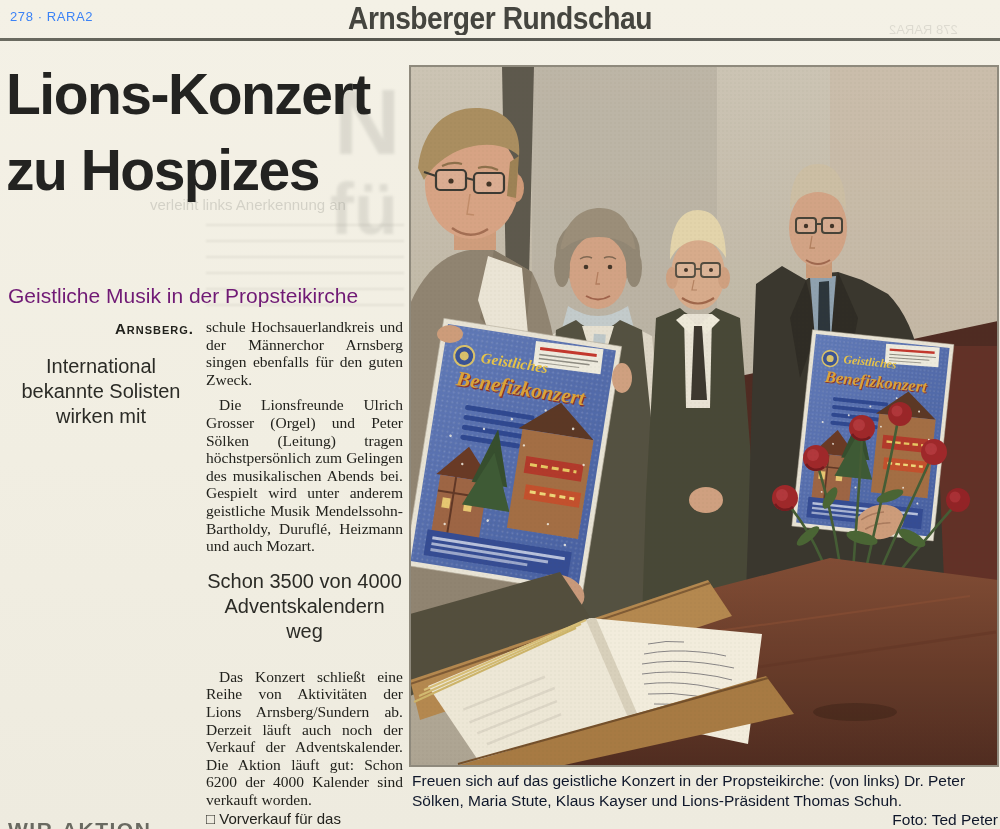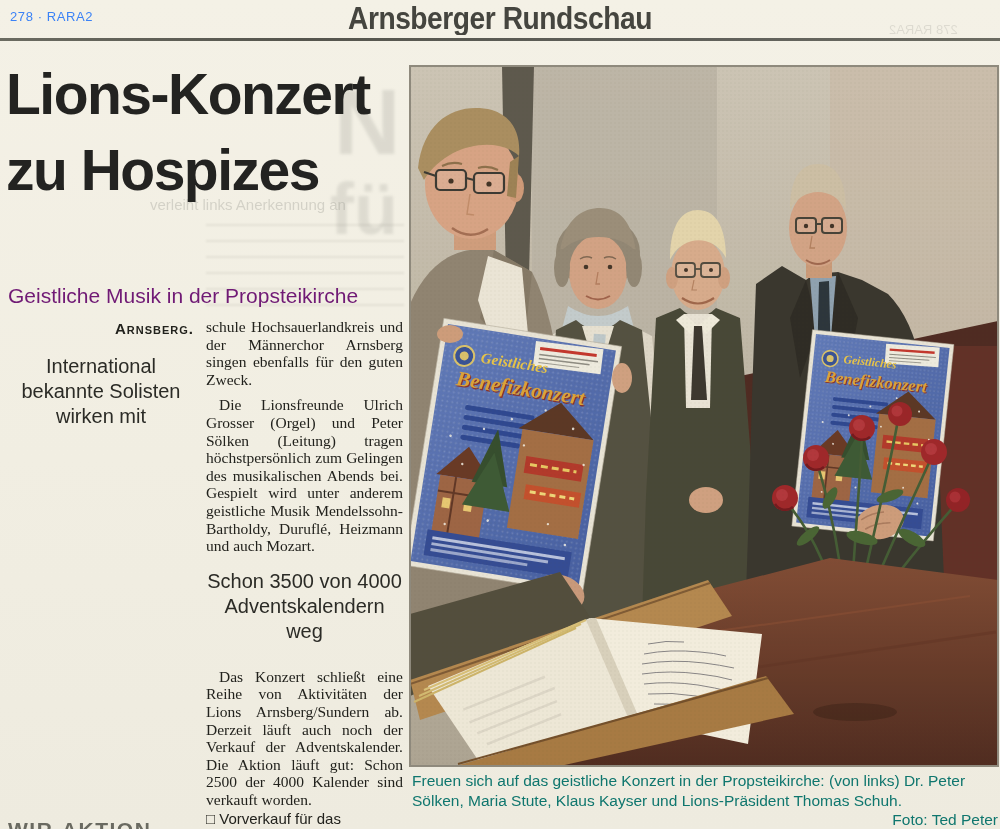--- a/index.html
+++ b/index.html
@@ -48,21 +48,21 @@
     color:#2b2b26;text-align:center;margin:14px 0 24px;}
   .info-para{font-family:"Liberation Sans",sans-serif;font-size:15px;line-height:18.5px;
     text-align:left;margin-top:2px;}
   .wir{position:absolute;left:8px;top:818px;font-family:"Liberation Sans",sans-serif;
     font-weight:700;font-size:21px;letter-spacing:1.5px;color:#4a4a42;opacity:.8;}
   
   .photo-wrap{position:absolute;left:410px;top:66px;width:588px;height:700px;
     box-shadow:0 0 0 1px #8f8a7d;}
   .caption{position:absolute;left:412px;top:771px;width:586px;
     font-family:"Liberation Sans",sans-serif;font-size:15.5px;line-height:19.5px;
-    color:#0f766e;}
+    color:#0f172a;}
   .credit{float:right;}
 </style>
 </head>
 <body>
 
 <div class="edition">278 · RARA2</div>
 <div class="masthead">Arnsberger Rundschau</div>
 <div class="rule"></div>
 
 <div class="bleed bleed-mirror">278 RARA2</div>
@@ -80,21 +80,21 @@
 <div class="col col1">
   <div class="dateline">Arnsberg.</div>
   <div class="subhead">International bekannte Solisten wirken mit</div>
 
 </div>
 
 <div class="col col2">
   <p class="para">schule Hochsauerlandkreis und der Männerchor Arnsberg singen ebenfalls für den guten Zweck.</p>
   <p class="para indent gap-s">Die Lionsfreunde Ulrich Grosser (Orgel) und Peter Sölken (Leitung) tragen höchstpersönlich zum Gelingen des musikalischen Abends bei. Gespielt wird unter anderem geistliche Musik Mendelssohn-Bartholdy, Duruflé, Heizmann und auch Mozart.</p>
   <div class="subhead">Schon 3500 von 4000 Adventskalendern weg</div>
-  <p class="para indent">Das Konzert schließt eine Reihe von Aktivitäten der Lions Arnsberg/Sundern ab. Derzeit läuft auch noch der Verkauf der Adventskalender. Die Aktion läuft gut: Schon 2500 der 4000 Kalender sind verkauft worden.</p>
+  <p class="para indent">Das Konzert schließt eine Reihe von Aktivitäten der Lions Arnsberg/Sundern ab. Derzeit läuft auch noch der Verkauf der Adventskalender. Die Aktion läuft gut: Schon 6200 der 4000 Kalender sind verkauft worden.</p>
   <p class="para info-para">□ Vorverkauf für das Benefizkonzert: in der Rosenapotheke am Gutenbergplatz Arnsberg und der Röhrtal-Apotheke Sundern.</p>
 </div>
 
 <div class="wir">WIR-AKTION</div>
 
 <div class="photo-wrap">
 <svg width="588" height="700" viewBox="0 0 588 700" xmlns="http://www.w3.org/2000/svg">
   <defs>
     <linearGradient id="wallG" x1="0" y1="0" x2="0" y2="1">
       <stop offset="0" stop-color="#cbc5b7"></stop>

